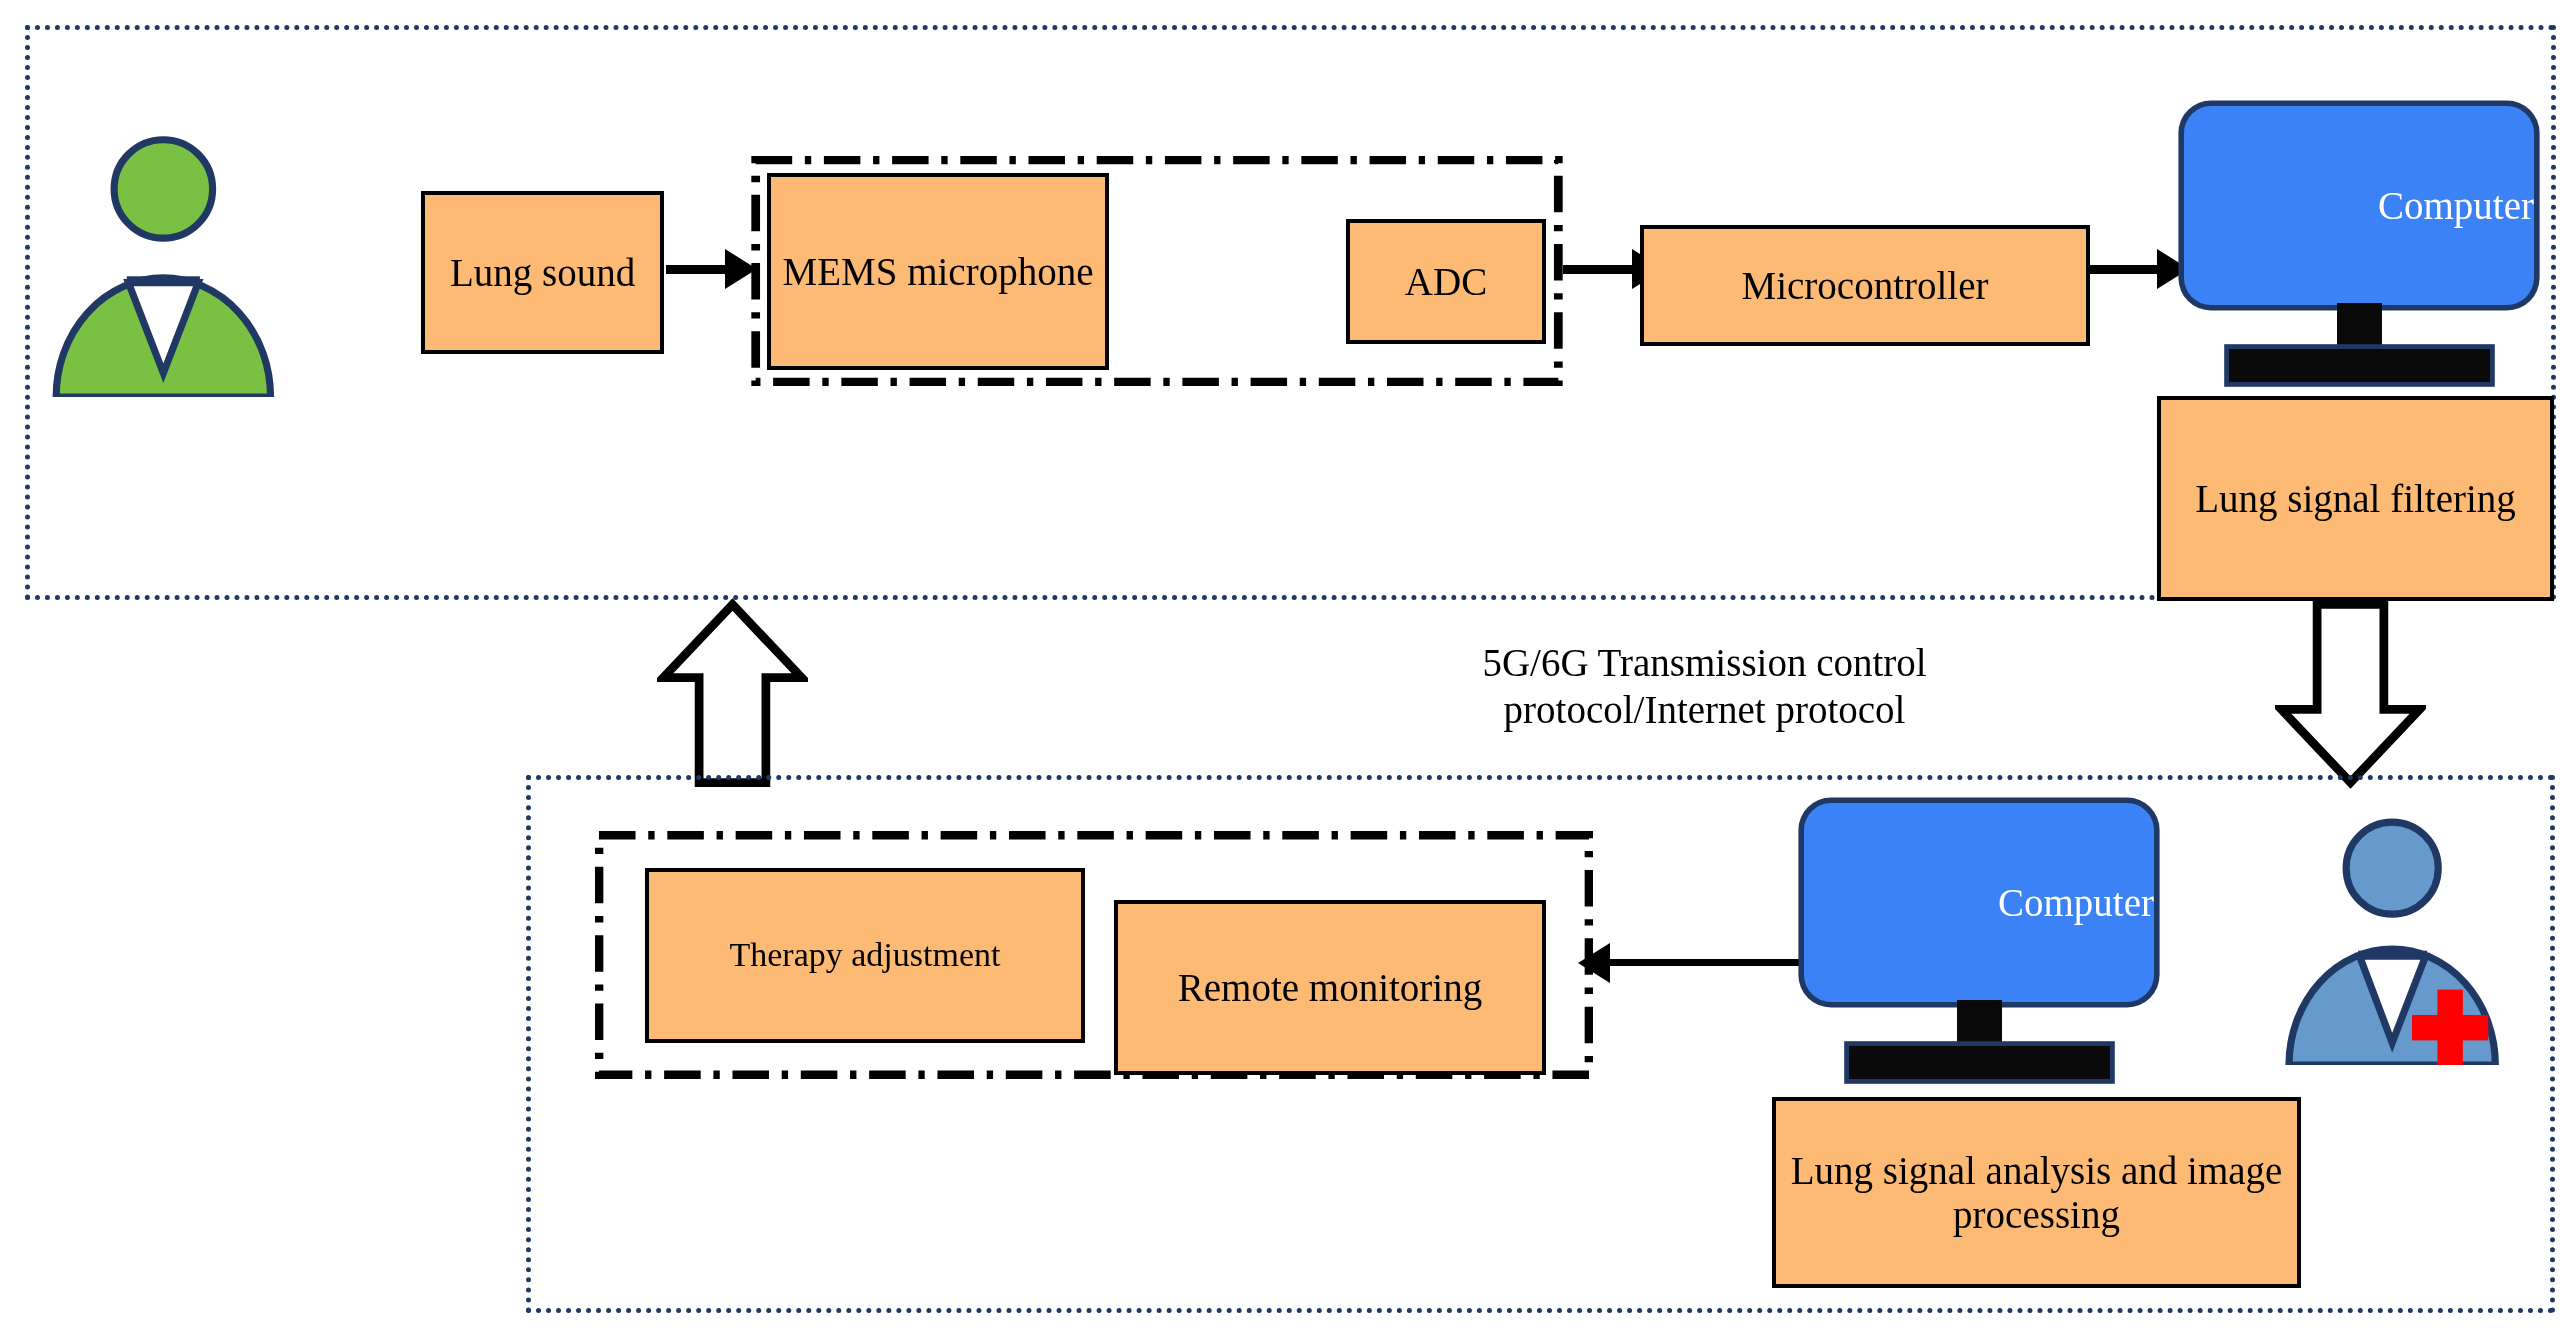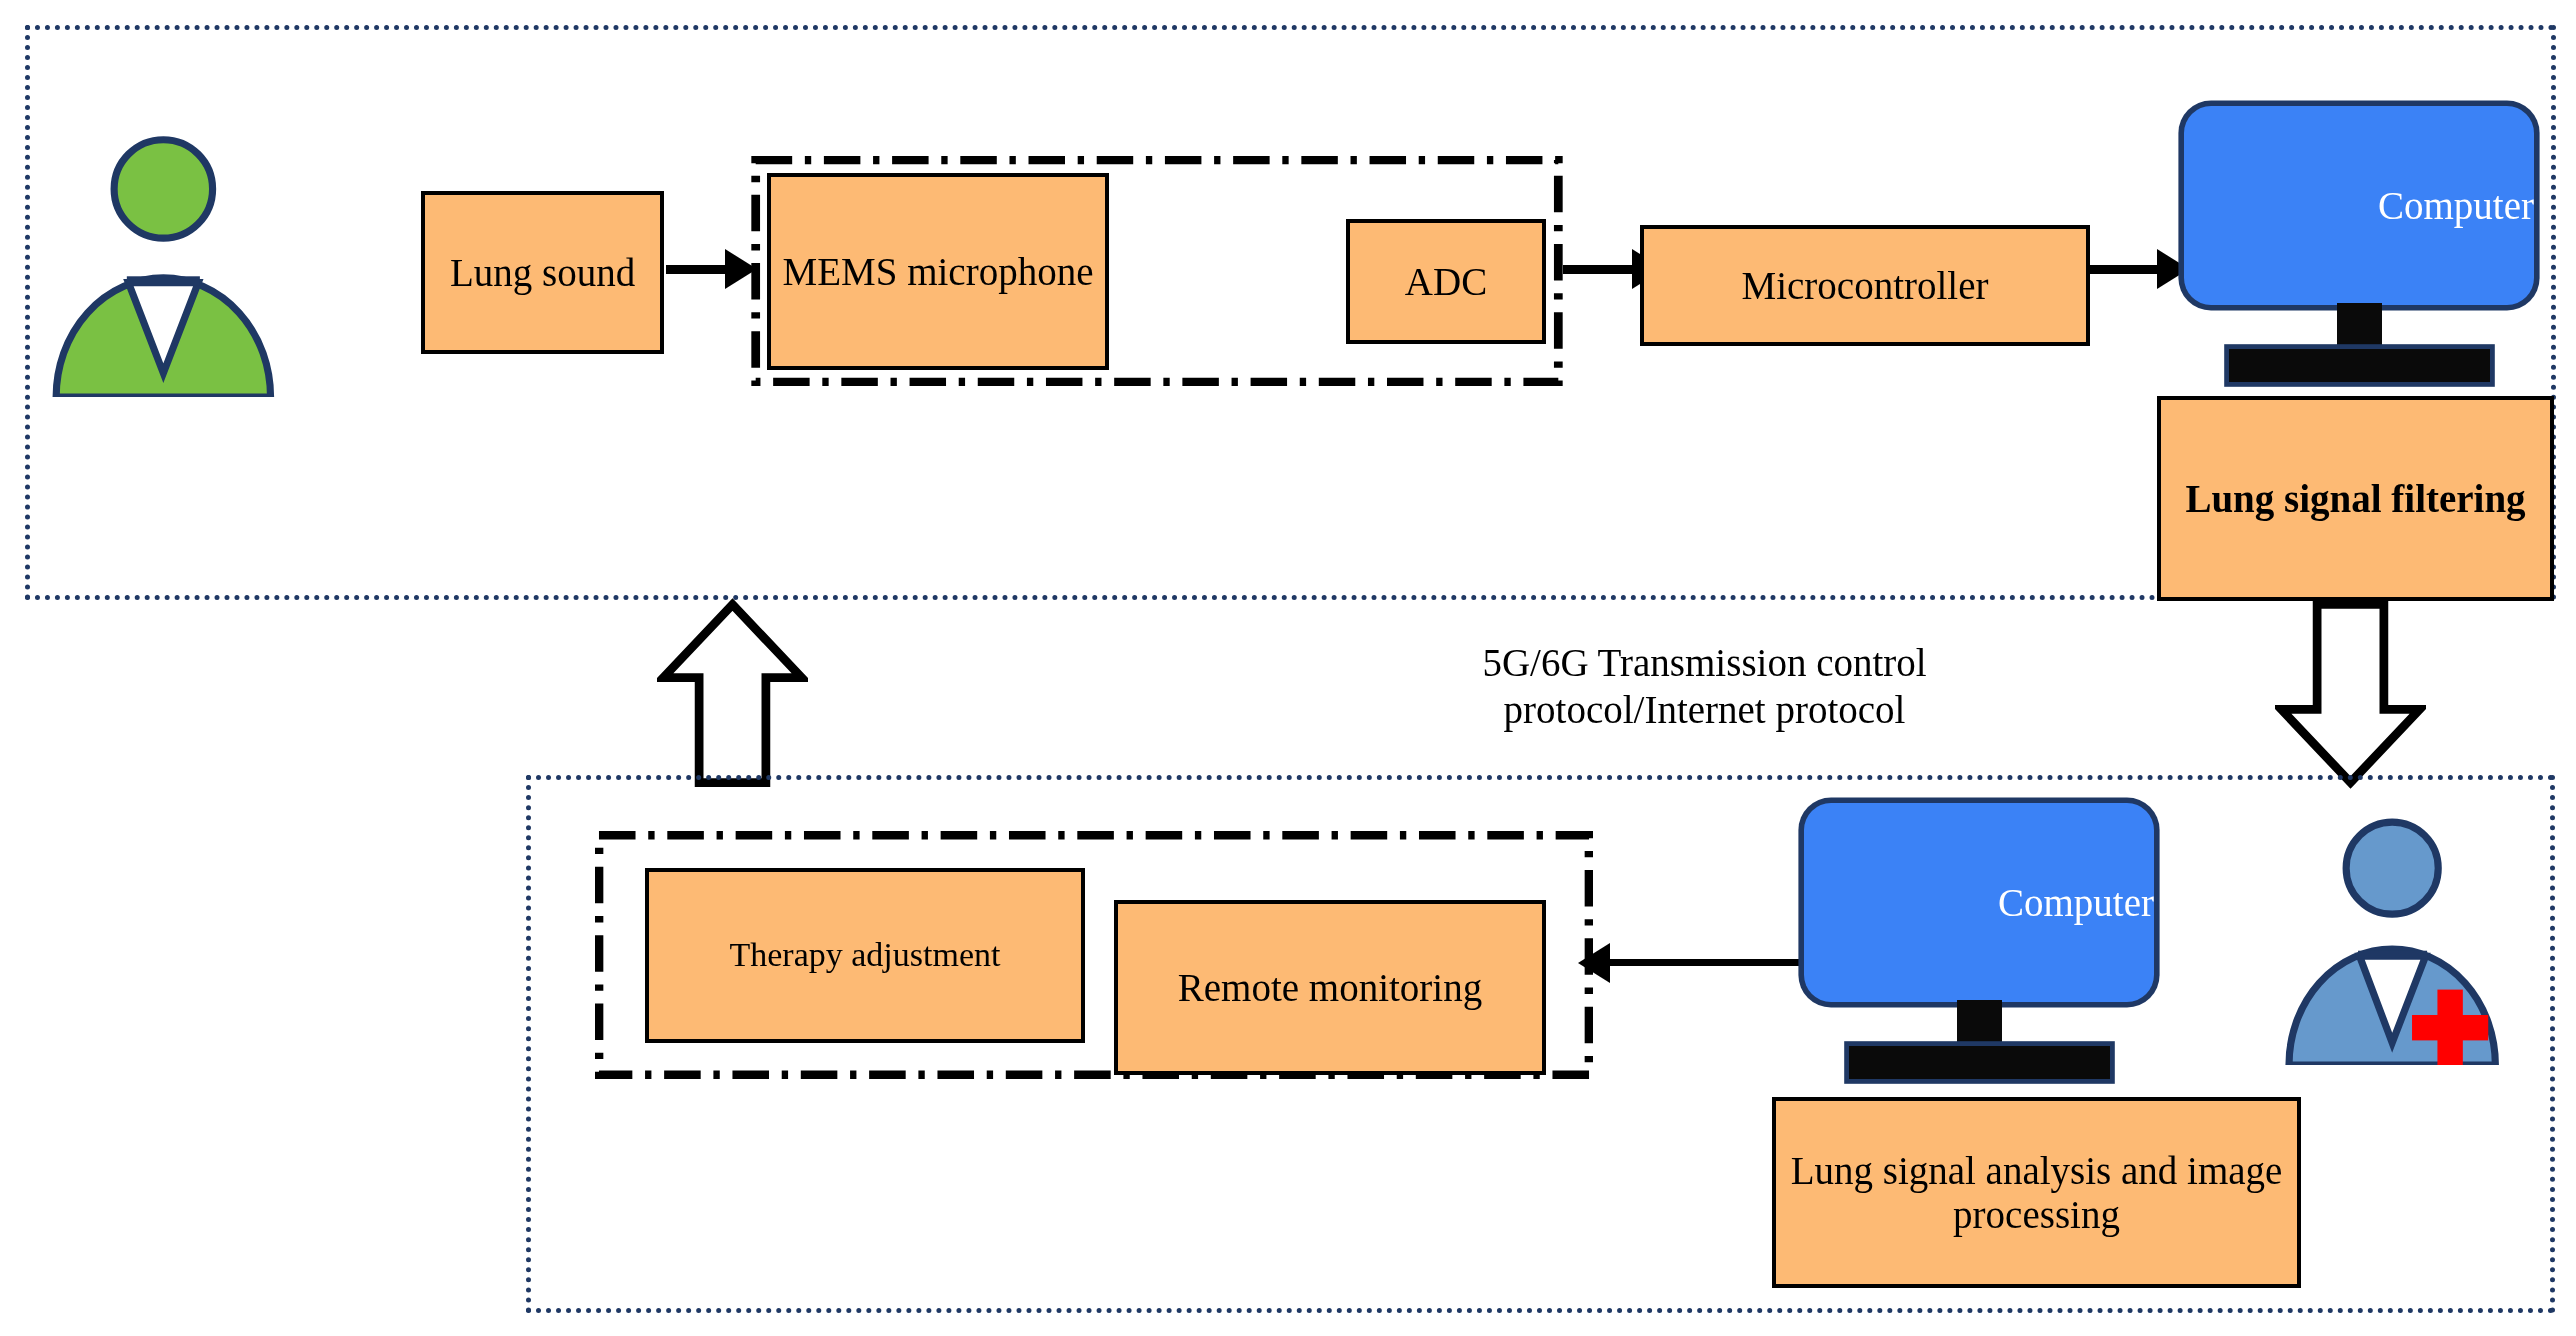--- a/index.html
+++ b/index.html
@@ -147,21 +147,21 @@
   <div class="arrow-head-right" style="left:2157px; top:249px;"></div>
 
   <div class="monitor" style="left:2184px; top:106px; width:350px; height:286px;">
     <div class="screen" style="height:199px; font-size:39px;">
       <span>Computer</span>
     </div>
     <div class="neck" style="left:153px; top:197px; width:45px; height:51px;"></div>
     <div class="base" style="left:45px; top:243px; width:261px; height:33px;"></div>
   </div>
 
-  <div class="box" style="left:2157px; top:396px; width:397px; height:205px; font-size:39px;font-weight:bold;">
+  <div class="box" style="left:2157px; top:396px; width:397px; height:205px; font-size:39px;">
     <span>Lung signal filtering</span>
   </div>
 
   <div class="hollow-arrow" style="left:657px; top:598px; width:151px; height:191px;">
     <svg width="151" height="191" viewBox="0 0 190 240">
       <polygon points="95,8 182,100 137,100 137,232 53,232 53,100 8,100" fill="#ffffff" stroke="#000000" stroke-width="11" stroke-linejoin="miter"></polygon>
     </svg>
   </div>
 
   <div class="hollow-arrow" style="left:2275px; top:598px; width:151px; height:191px;">

